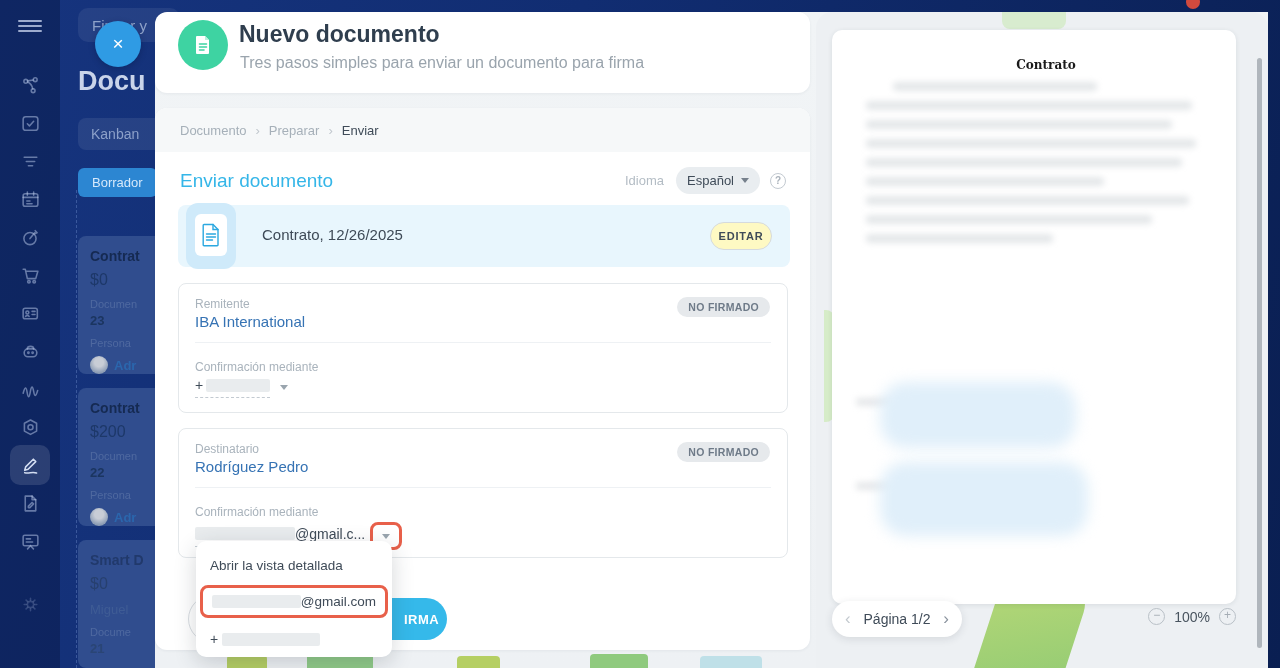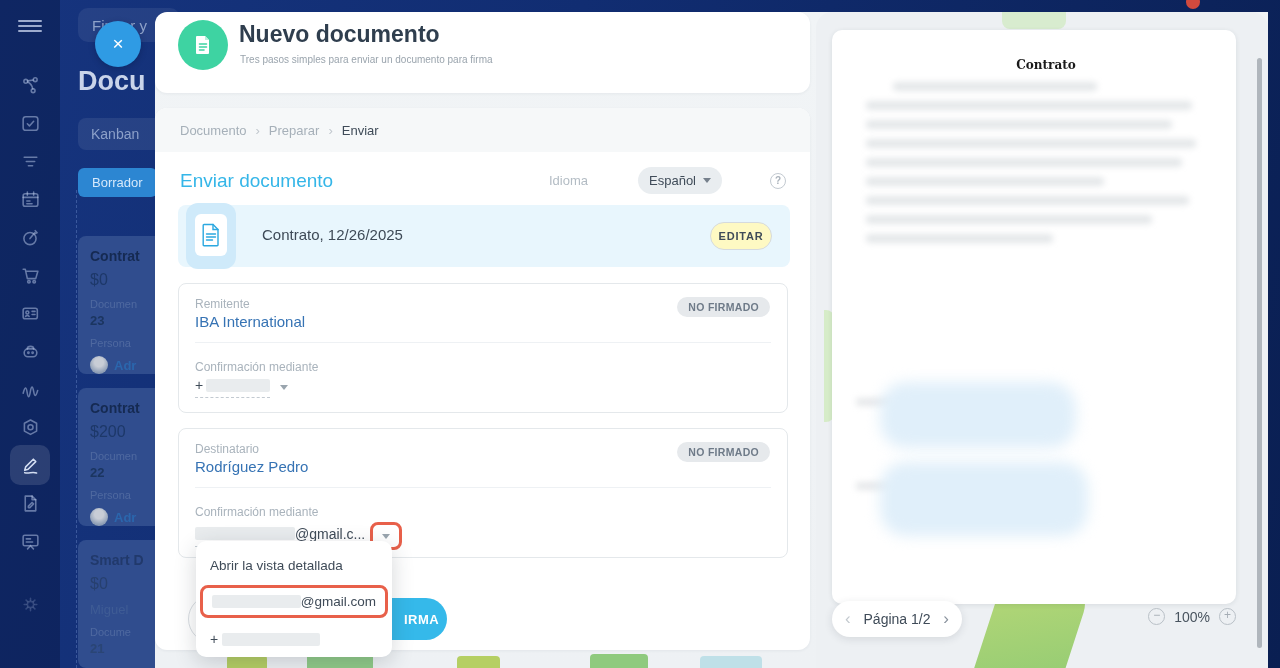--- a/index.html
+++ b/index.html
@@ -57,31 +57,31 @@
                background:#2f9be4; color:#fff; font-size:19px; display:flex; align-items:center;
                justify-content:center; z-index:8; box-shadow:0 2px 6px rgba(0,20,60,0.3); cursor:pointer; }
 
   
   .card { position:absolute; background:#fff; border-radius:12px; z-index:6;
           box-shadow:0 1px 3px rgba(30,45,60,0.06); }
   #m-header { left:155px; top:12px; width:655px; height:81px; }
   #m-header .g-circle { position:absolute; left:23px; top:8px; width:50px; height:50px;
                         border-radius:50%; background:#3ed3a2; display:flex; align-items:center; justify-content:center; }
   #m-header h1 { position:absolute; left:84px; top:9px; font-size:23px; font-weight:600; color:#2f3e4e; }
-  #m-header .sub { position:absolute; left:85px; top:42px; font-size:10px; color:#9aa4ad; }
+  #m-header .sub { position:absolute; left:85px; top:42px; font-size:16px; color:#9aa4ad; }
 
   #m-content { left:155px; top:108px; width:655px; height:542px; }
   #breadcrumb { position:absolute; left:0; top:0; width:100%; height:44px; background:#f6f8f9;
                 border-radius:12px 12px 0 0; display:flex; align-items:center; padding-left:25px;
                 font-size:13px; color:#a6b0b9; }
   #breadcrumb .sep { margin:0 9px; color:#c2c8ce; font-size:13px; }
   #breadcrumb .current { color:#3f4b58; font-weight:500; }
 
   #sec-title { position:absolute; left:25px; top:62px; font-size:19px; font-weight:500; color:#35b6e8; }
-  #lang-row { position:absolute; right:24px; top:59px; display:flex; align-items:center;gap:38px; }
+  #lang-row { position:absolute; right:24px; top:59px; display:flex; align-items:center; }
   #lang-label { font-size:13px; color:#b3bcc4; margin-right:12px; }
   #lang-pill { height:27px; background:#e9edf0; border-radius:14px; display:flex; align-items:center;
                padding:0 11px; font-size:13px; color:#3f4b58; cursor:pointer; }
   .caret { display:inline-block; width:0; height:0; border-left:4px solid transparent;
            border-right:4px solid transparent; border-top:5px solid #76808c; margin-left:7px; }
   #help-dot { width:16px; height:16px; border-radius:50%; border:1.5px solid #c3cad1; color:#aab2bb;
               font-size:10px; font-weight:bold; display:flex; align-items:center; justify-content:center;
               margin-left:10px; cursor:pointer; }
 
   #doc-bar { position:absolute; left:23px; top:97px; width:612px; height:62px; background:#e8f6fd;

